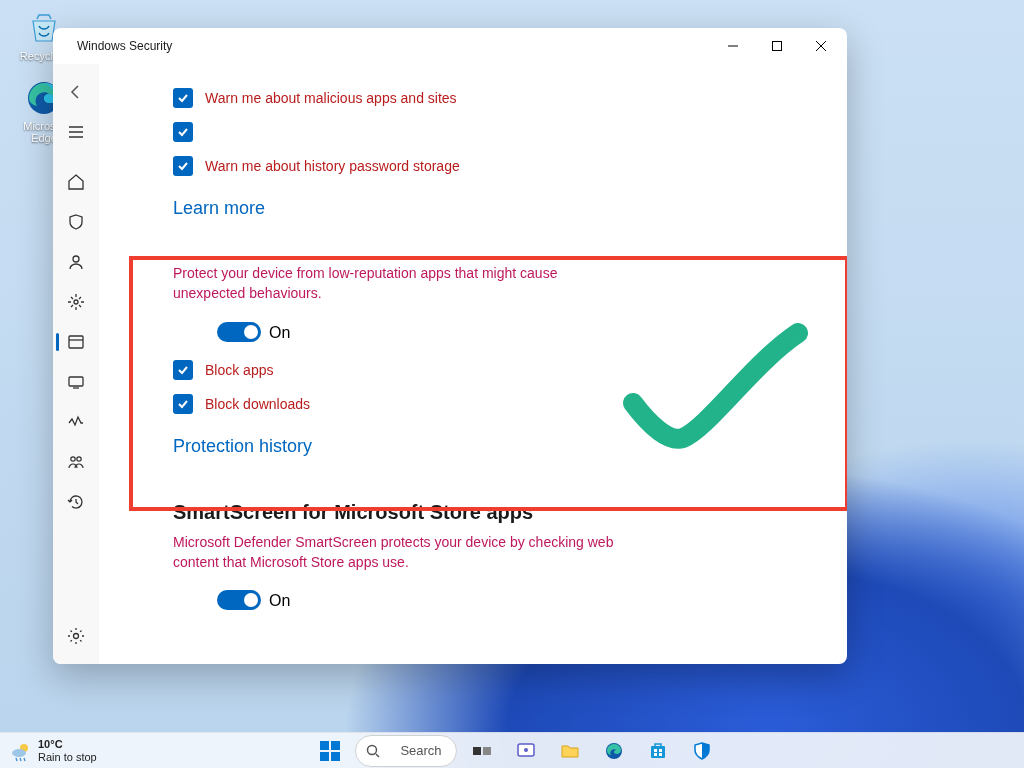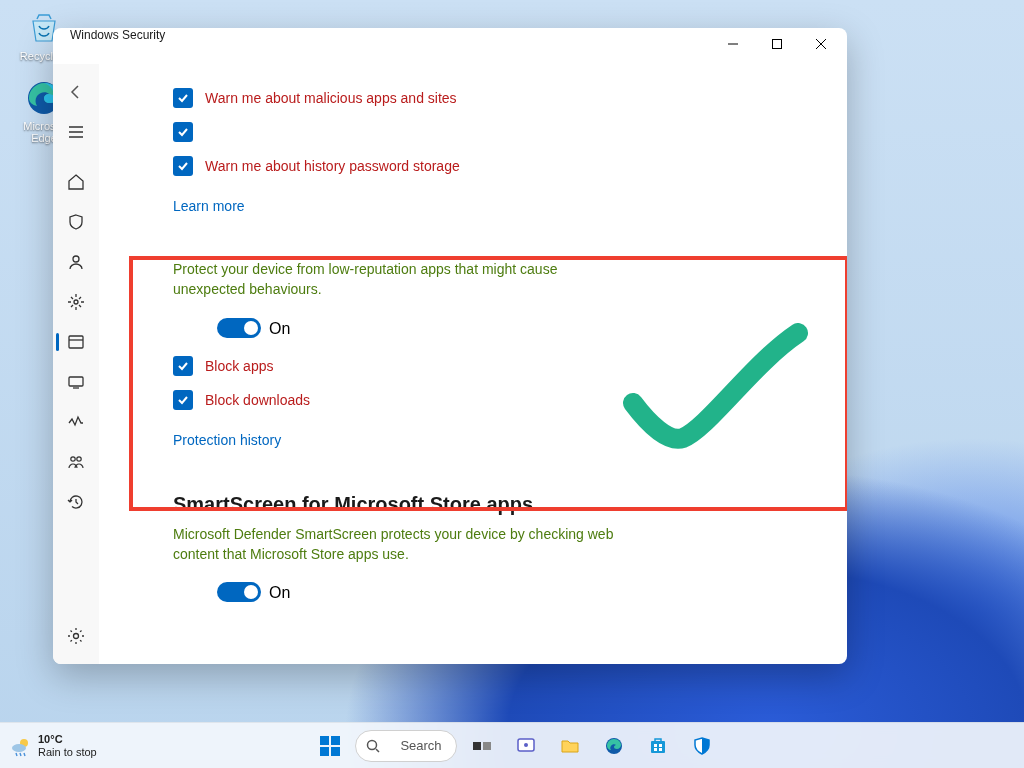--- a/index.html
+++ b/index.html
@@ -7,44 +7,44 @@
 .wallpaper { position:absolute; inset:0; background:
   radial-gradient(ellipse 650px 400px at 75% 95%, #2b5cd8 0%, #1e4ab8 40%, transparent 65%),
   radial-gradient(ellipse 500px 320px at 95% 80%, #4a7ce8 0%, transparent 55%),
   radial-gradient(ellipse 420px 280px at 65% 105%, #1a3a98 0%, transparent 55%),
   linear-gradient(180deg, #cbe0f4 0%, #b9d4ed 100%); }
 .desktop-icons { position:absolute; top:8px; left:12px; display:flex; flex-direction:column; gap:16px; }
 .dicon { width:64px; display:flex; flex-direction:column; align-items:center; gap:2px; cursor:pointer; }
 .dicon .glyph { width:40px; height:40px; display:flex; align-items:center; justify-content:center; }
 .dicon .label { color:#fff; font-size:11px; text-align:center; text-shadow:0 1px 2px rgba(0,0,0,.6); line-height:1.1; }
 .win { position:absolute; top:28px; left:53px; width:794px; height:636px; background:#fff; border-radius:8px; box-shadow:0 12px 36px rgba(0,0,0,.25); display:flex; flex-direction:column; overflow:hidden; }
-.titlebar { height:36px; display:flex; padding:0 4px 0 17px; }
+.titlebar { height:36px; display:flex; align-items:center; padding:0 4px 0 24px; }
 .titlebar .title { font-size:12px; color:#1a1a1a; flex:1; }
 .titlebar .ctl { width:44px; height:32px; display:flex; align-items:center; justify-content:center; cursor:pointer; border-radius:4px; }
 .body { flex:1; display:flex; overflow:hidden; }
 .nav { width:46px; background:#f8f8f8; display:flex; flex-direction:column; align-items:center; padding-top:10px; gap:4px; }
 .nav .nitem { width:40px; height:36px; display:flex; align-items:center; justify-content:center; border-radius:4px; cursor:pointer; color:#333; position:relative; }
 .nav .nitem.sel::before { content:""; position:absolute; left:0; top:9px; width:3px; height:18px; background:#0067c0; border-radius:2px; }
 .nav .spacer { flex:1; }
 .content { flex:1; padding:10px 26px 0 74px; overflow-y:auto; position:relative; }
 .content::-webkit-scrollbar { width:10px; }
 .content::-webkit-scrollbar-thumb { background:#c4c4c4; border-radius:5px; }
 .check-row { display:flex; align-items:center; gap:12px; margin:14px 0; }
 .chk { width:20px; height:20px; border-radius:3px; background:#0067c0; display:flex; align-items:center; justify-content:center; cursor:pointer; flex-shrink:0; }
 .check-row .txt { font-size:14px; color:#b91c1c; }
-.link { color:#0067c0; font-size:14px; cursor:pointer; margin-top:8px; display:inline-block; }
+.link { color:#0067c0; font-size:18px; cursor:pointer; margin-top:8px; display:inline-block; }
 .section { margin-top:44px; position:relative; }
 .section h2 { font-size:20px; font-weight:600; color:#1a1a1a; margin-bottom:8px; }
-.section .desc { font-size:14px; color:#4d7c0f; line-height:1.45; max-width:430px; margin-bottom:18px; }
+.section .desc { font-size:14px; color:#be185d; line-height:1.45; max-width:430px; margin-bottom:18px; }
 .toggle-row { display:flex; align-items:flex-end; gap:8px; margin:14px 0 18px 0;padding-left:44px; }
 .toggle { width:44px; height:20px; border-radius:10px; background:#0067c0; position:relative; cursor:pointer; }
 .toggle::after { content:""; position:absolute; right:3px; top:3px; width:14px; height:14px; border-radius:50%; background:#fff; }
 .hlbox { position:absolute; border:4px solid #ef3e2f; pointer-events:none; }
 .bigcheck { position:absolute; pointer-events:none; }
-.taskbar { position:absolute; bottom:0; left:0; right:0; height:46px; background:rgba(242,246,252,.92); backdrop-filter:blur(6px); display:flex; align-items:center; border-top:1px solid rgba(0,0,0,.06);padding-left:8px; }
+.taskbar { position:absolute; bottom:0; left:0; right:0; height:36px; background:rgba(242,246,252,.92); backdrop-filter:blur(6px); display:flex; align-items:center; border-top:1px solid rgba(0,0,0,.06);padding-left:8px; }
 .tb-left { position:absolute; left:10px; display:flex; align-items:center; gap:8px; }
 .tb-weather { display:flex; align-items:center; gap:6px; font-size:11px; color:#222; line-height:1.1; }
 .tb-center { margin:0 auto; display:flex; align-items:center; gap:6px; }
 .tb-btn { width:38px; height:38px; display:flex; align-items:center; justify-content:center; border-radius:4px; cursor:pointer; }
 .tb-search { height:32px; background:#fff; border:1px solid #d0d0d0; border-radius:16px; display:flex; align-items:center; gap:20px; padding:0 14px 0 10px; cursor:pointer; }
 .tb-search span { font-size:13px; color:#555; }
 .tb-right { position:absolute; right:10px; display:flex; align-items:center; gap:10px; font-size:11px; color:#222; }
 .tb-clock { text-align:right; line-height:1.15; }
 .tray { display:flex; align-items:center; gap:8px; }
 .notif { width:18px; height:18px; border-radius:50%; background:#0078d4; color:#fff; font-size:11px; display:flex; align-items:center; justify-content:center; }

